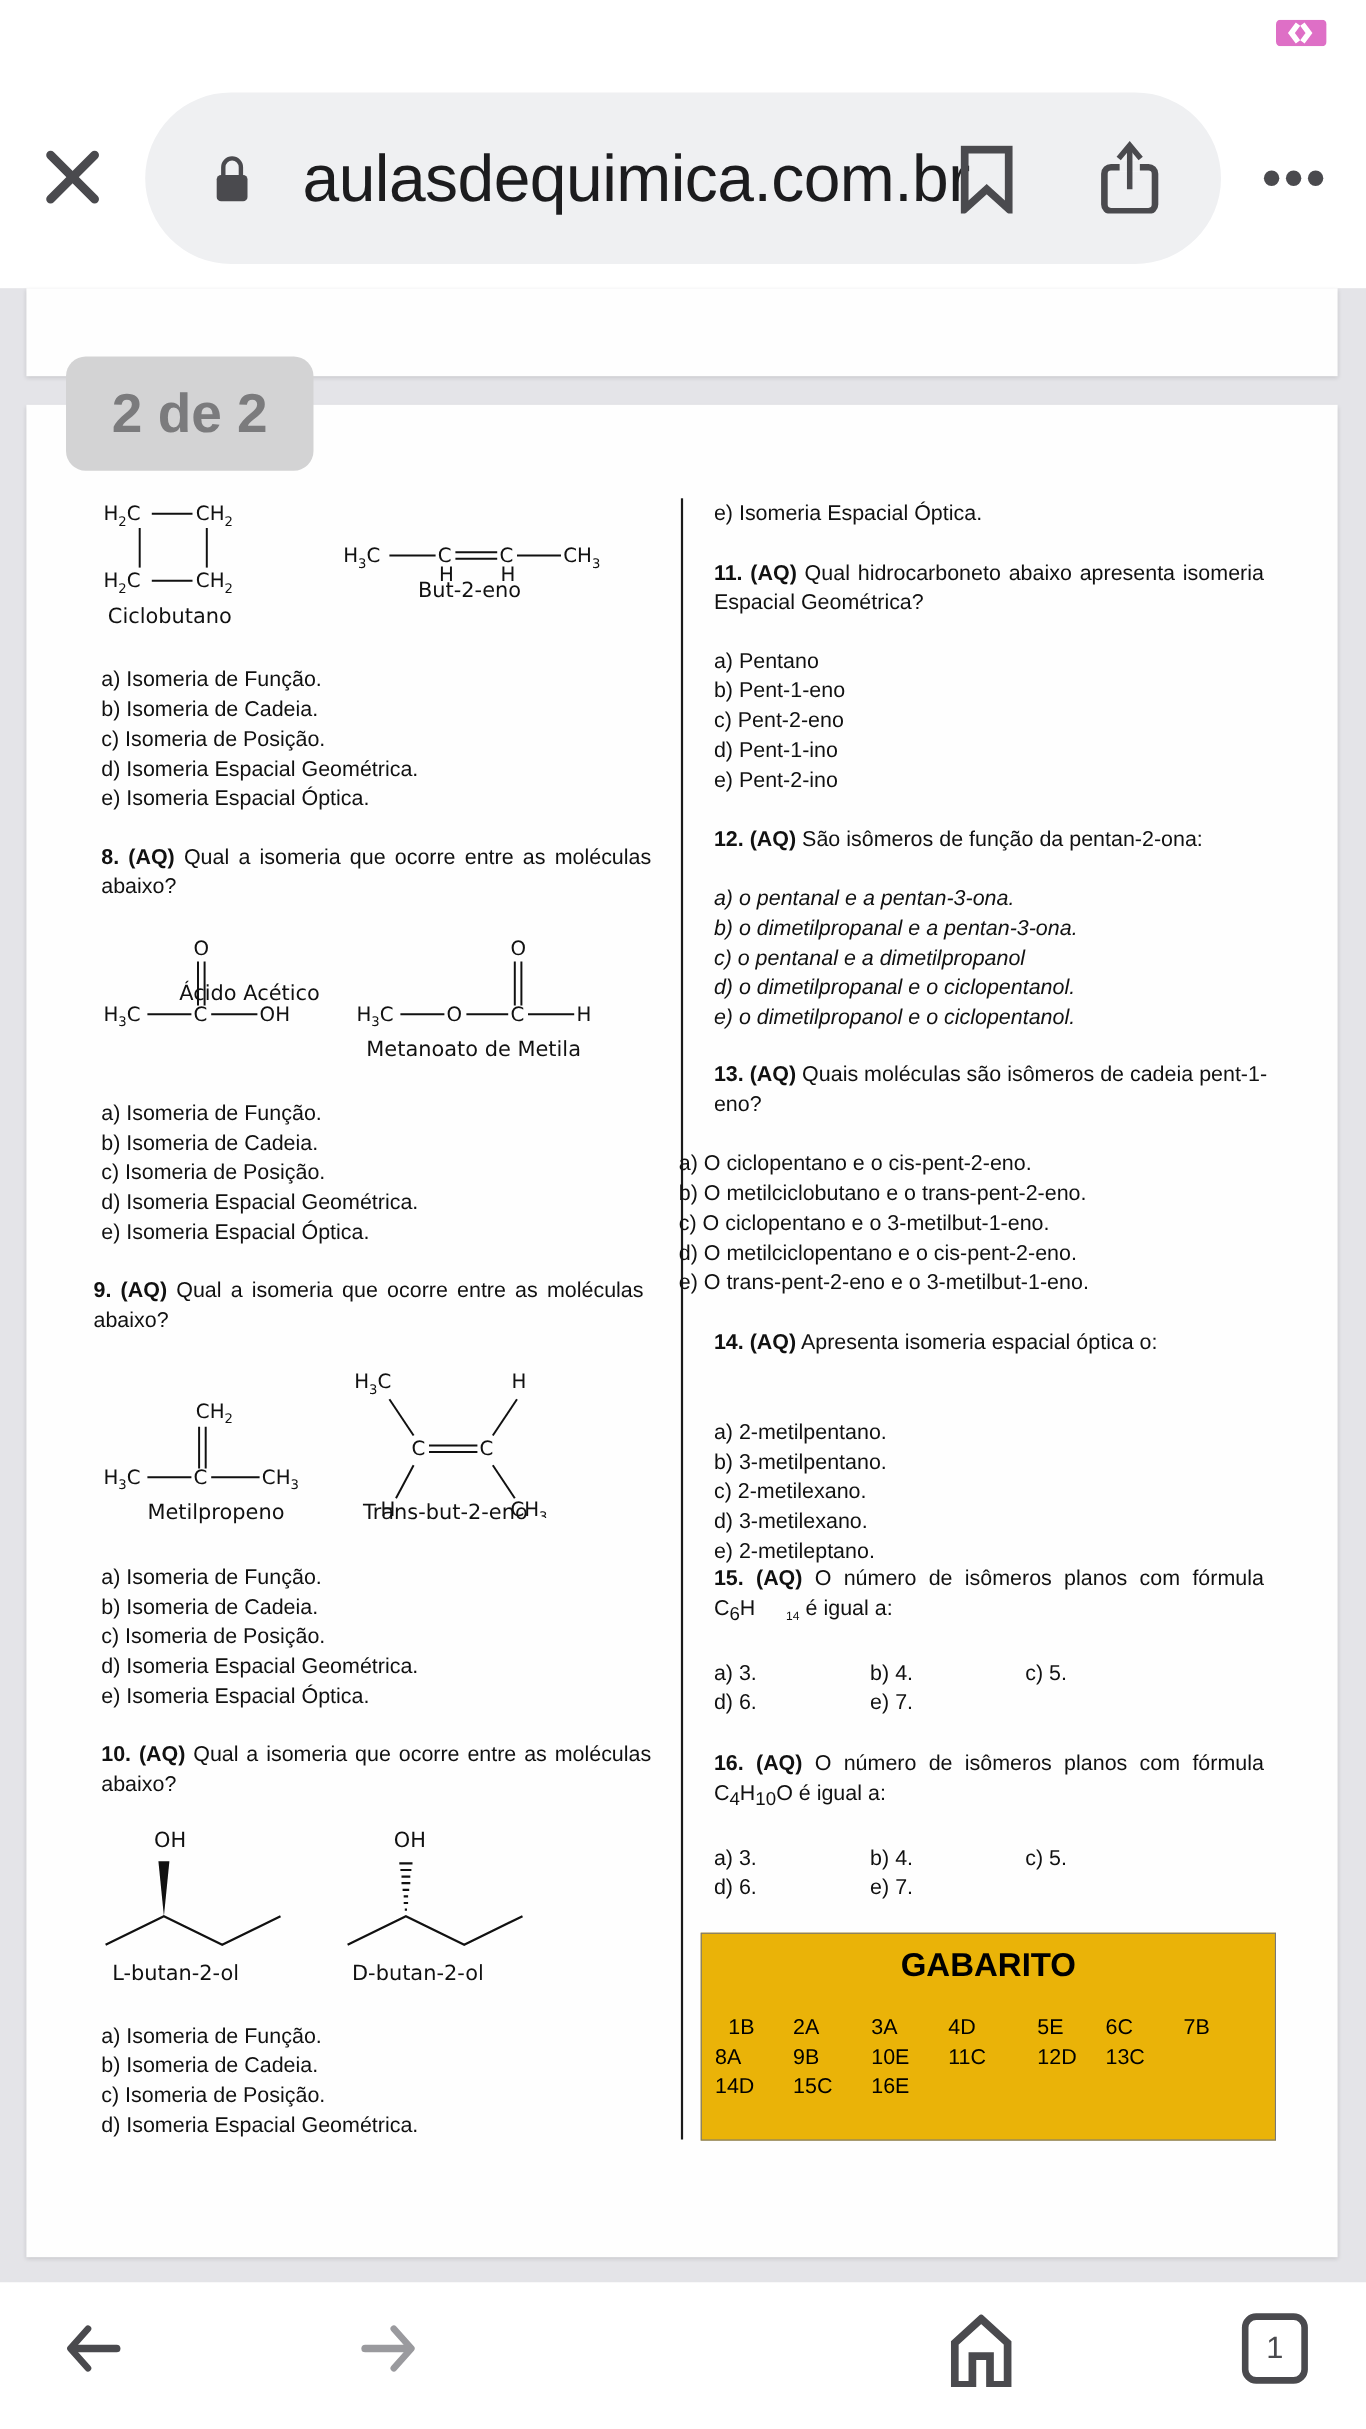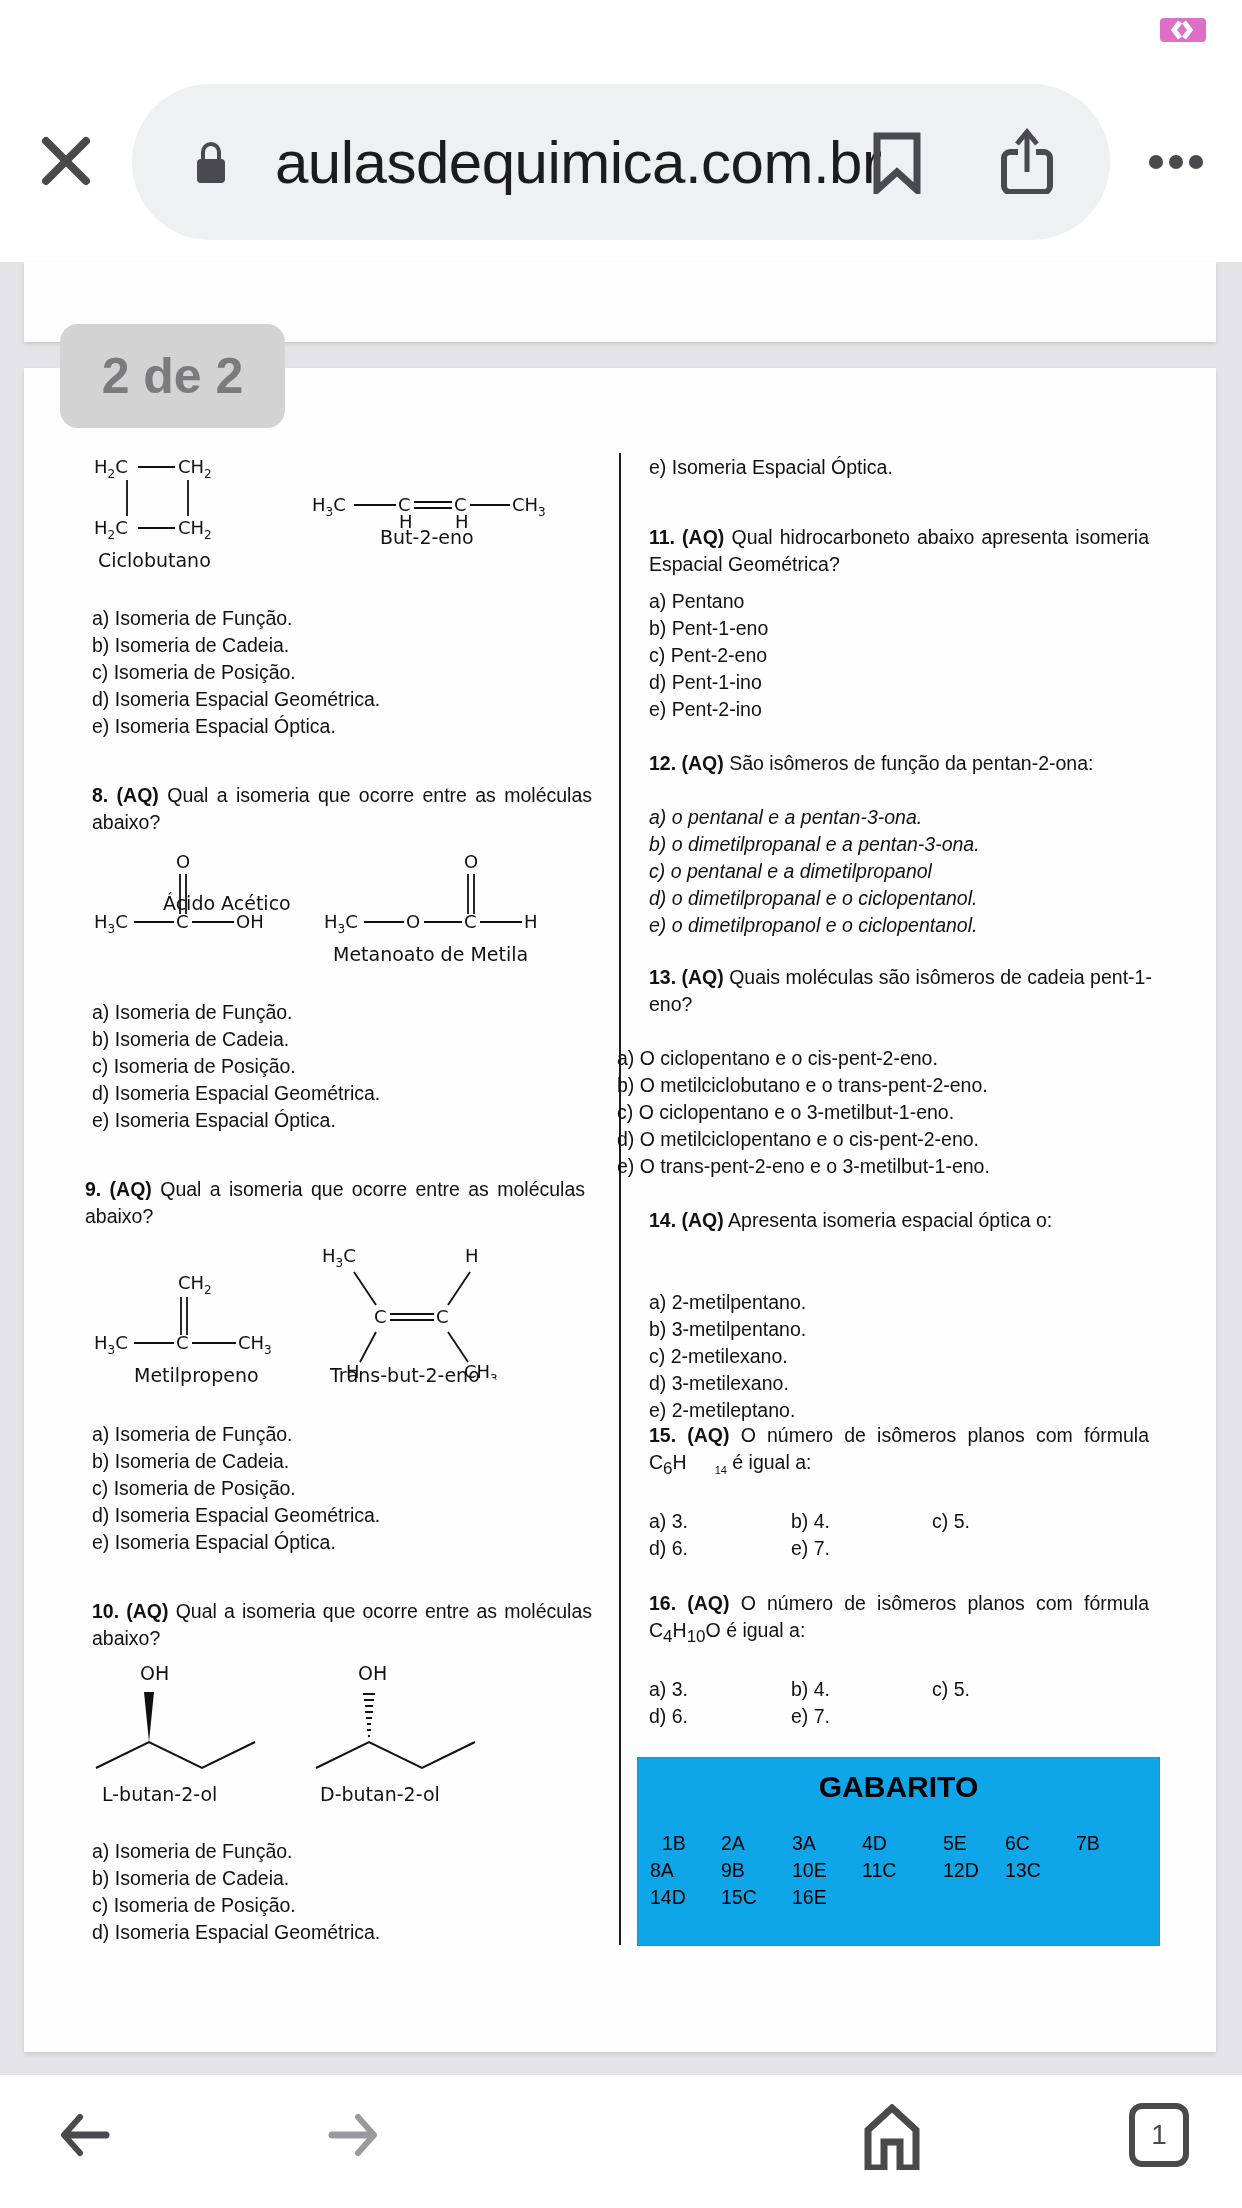--- a/index.html
+++ b/index.html
@@ -22,30 +22,30 @@
   .page2 { position: absolute; left: 24px; top: 368px; width: 1192px; height: 1684px; background: #fefefe; box-shadow: 0 2px 4px rgba(0,0,0,0.12); }
   .page-badge { position: absolute; left: 60px; top: 324px; width: 225px; height: 104px; background: #d3d3d4; border-radius: 18px; color: #7b7b7d; font-weight: bold; font-size: 50px; display: flex; align-items: center; justify-content: center; font-family: "Liberation Sans", sans-serif; }
 
   .col-divider { position: absolute; left: 619px; top: 453px; width: 2px; height: 1492px; background: #1a1a1a; }
 
   .txt { position: absolute; font-family: "Liberation Sans", sans-serif; font-size: 19.5px; line-height: 27px; color: #111; white-space: nowrap; }
   .q { position: absolute; font-family: "Liberation Sans", sans-serif; font-size: 19.5px; line-height: 27px; color: #111; }
   .q b { font-weight: bold; }
   .opts { position: absolute; font-family: "Liberation Sans", sans-serif; font-size: 19.5px; line-height: 27px; color: #111; }
   .opts div { white-space: nowrap; }
-  .justify { text-align: justify; text-align-last: left; margin-top: 16px; }
+  .justify { text-align: justify; text-align-last: left; }
 
   .mol { position: absolute; }
   .mol text { font-family: "DejaVu Sans", sans-serif; fill: #111; }
   .mol-label { position: absolute; font-family: "DejaVu Sans", sans-serif; font-size: 19px; color: #111; white-space: nowrap; }
 
   .grid3 { position: absolute; font-family: "Liberation Sans", sans-serif; font-size: 19.5px; line-height: 27px; color: #111; }
   .grid3 span { position: absolute; white-space: nowrap; }
 
-  .gabarito { position: absolute; left: 637px; top: 1757px; width: 523px; height: 189px; border: 1.5px solid #777; background: #0ea5e9; }
+  .gabarito { position: absolute; left: 637px; top: 1757px; width: 523px; height: 189px; border: 1.5px solid #777; background: #eab308; }
   .gab-title { position: absolute; left: 0; width: 100%; top: 12px; text-align: center; font-weight: bold; font-size: 30px; font-family: "Liberation Sans", sans-serif; }
   .gab-cell { position: absolute; font-size: 19.5px; font-family: "Liberation Sans", sans-serif; }
 
   
   .toolbar { position: absolute; left: 0; top: 2075px; width: 1242px; height: 133px; background: #ffffff; }
   .tb-btn { position: absolute; }
 </style>
 </head>
 <body>
 

